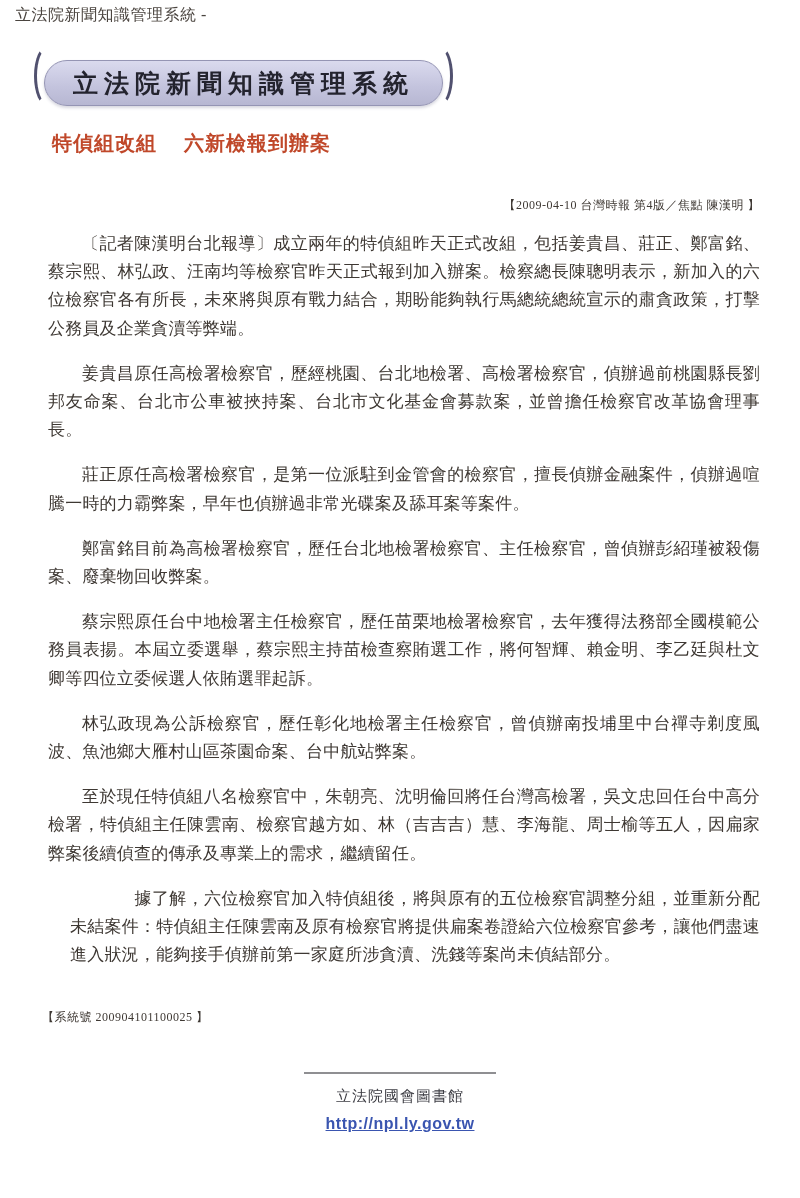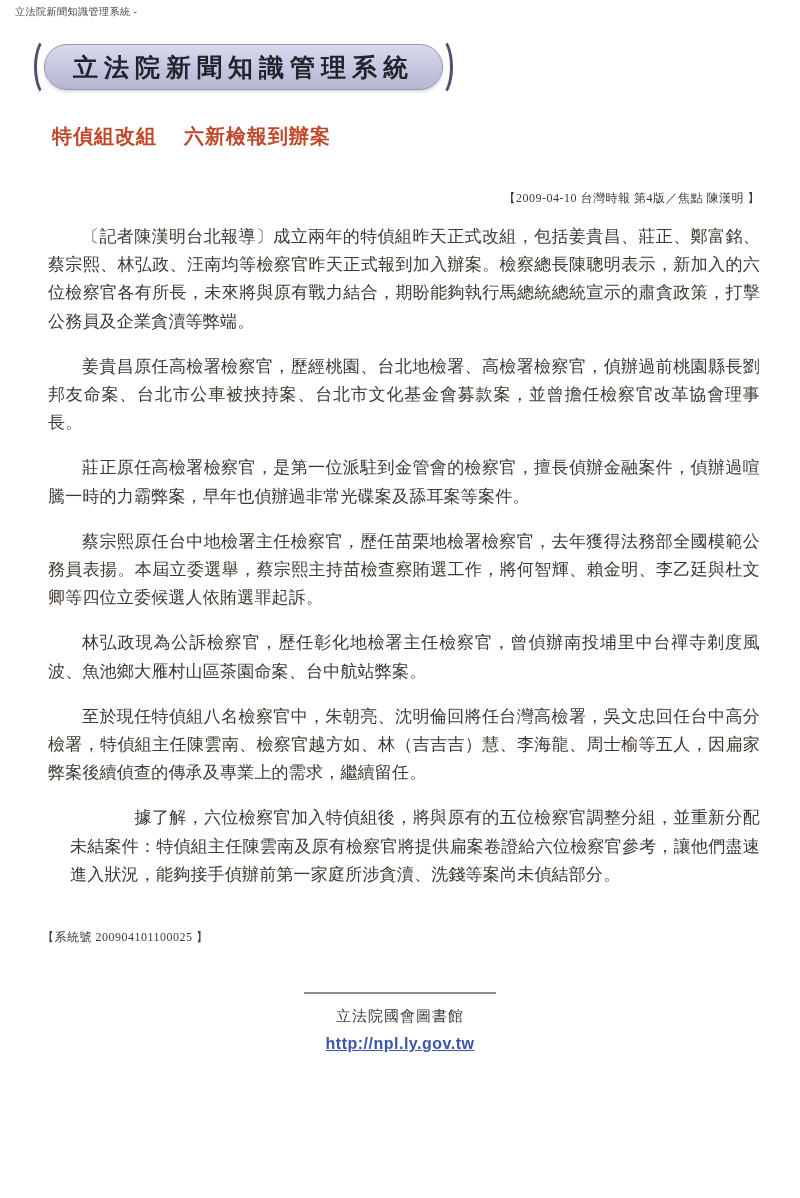--- a/index.html
+++ b/index.html
@@ -9,30 +9,30 @@
     height: 1198px;
     position: relative;
     font-family: "Liberation Serif", "DejaVu Serif", serif;
     color: #3e3833;
     overflow: hidden;
   }
 
   
   .window-title {
     padding: 5px 0 0 15px;
-    font-size: 10px;
+    font-size: 16px;
     color: #4a443f;
     letter-spacing: 0.5px;
   }
 
   
   .header {
     margin: 16px 0 0 34px;
     display: flex;
-    align-items: center;
+    align-items: flex-end;
     height: 64px;
     position: relative;
   }
   .arc {
     width: 26px;
     height: 60px;
     border: 3px solid transparent;
     border-radius: 50%;
     flex: 0 0 auto;
   }
@@ -168,20 +168,21 @@
 </div>
 
 <h1 class="headline">特偵組改組　 六新檢報到辦案</h1>
 
 <div class="byline">【2009-04-10 台灣時報 第4版／焦點 陳漢明 】</div>
 
 <div class="article-body">
     <p class="para">〔記者陳漢明台北報導〕成立兩年的特偵組昨天正式改組，包括姜貴昌、莊正、鄭富銘、蔡宗熙、林弘政、汪南均等檢察官昨天正式報到加入辦案。檢察總長陳聰明表示，新加入的六位檢察官各有所長，未來將與原有戰力結合，期盼能夠執行馬總統總統宣示的肅貪政策，打擊公務員及企業貪瀆等弊端。</p>
     <p class="para">姜貴昌原任高檢署檢察官，歷經桃園、台北地檢署、高檢署檢察官，偵辦過前桃園縣長劉邦友命案、台北市公車被挾持案、台北市文化基金會募款案，並曾擔任檢察官改革協會理事長。</p>
     <p class="para">莊正原任高檢署檢察官，是第一位派駐到金管會的檢察官，擅長偵辦金融案件，偵辦過喧騰一時的力霸弊案，早年也偵辦過非常光碟案及舔耳案等案件。</p>
+    <p class="para">鄭富銘目前為高檢署檢察官，歷任台北地檢署檢察官、主任檢察官，曾偵辦彭紹瑾被殺傷案、廢棄物回收弊案。</p>
     <p class="para">蔡宗熙原任台中地檢署主任檢察官，歷任苗栗地檢署檢察官，去年獲得法務部全國模範公務員表揚。本屆立委選舉，蔡宗熙主持苗檢查察賄選工作，將何智輝、賴金明、李乙廷與杜文卿等四位立委候選人依賄選罪起訴。</p>
     <p class="para">林弘政現為公訴檢察官，歷任彰化地檢署主任檢察官，曾偵辦南投埔里中台禪寺剃度風波、魚池鄉大雁村山區茶園命案、台中航站弊案。</p>
     <p class="para">至於現任特偵組八名檢察官中，朱朝亮、沈明倫回將任台灣高檢署，吳文忠回任台中高分檢署，特偵組主任陳雲南、檢察官越方如、林（吉吉吉）慧、李海龍、周士榆等五人，因扁家弊案後續偵查的傳承及專業上的需求，繼續留任。</p>
     <p class="para deep">據了解，六位檢察官加入特偵組後，將與原有的五位檢察官調整分組，並重新分配未結案件：特偵組主任陳雲南及原有檢察官將提供扁案卷證給六位檢察官參考，讓他們盡速進入狀況，能夠接手偵辦前第一家庭所涉貪瀆、洗錢等案尚未偵結部分。</p>
   </div>
 
 <div class="sysnum">【系統號 200904101100025 】</div>
 
 <div class="footer">
   <hr class="rule">

